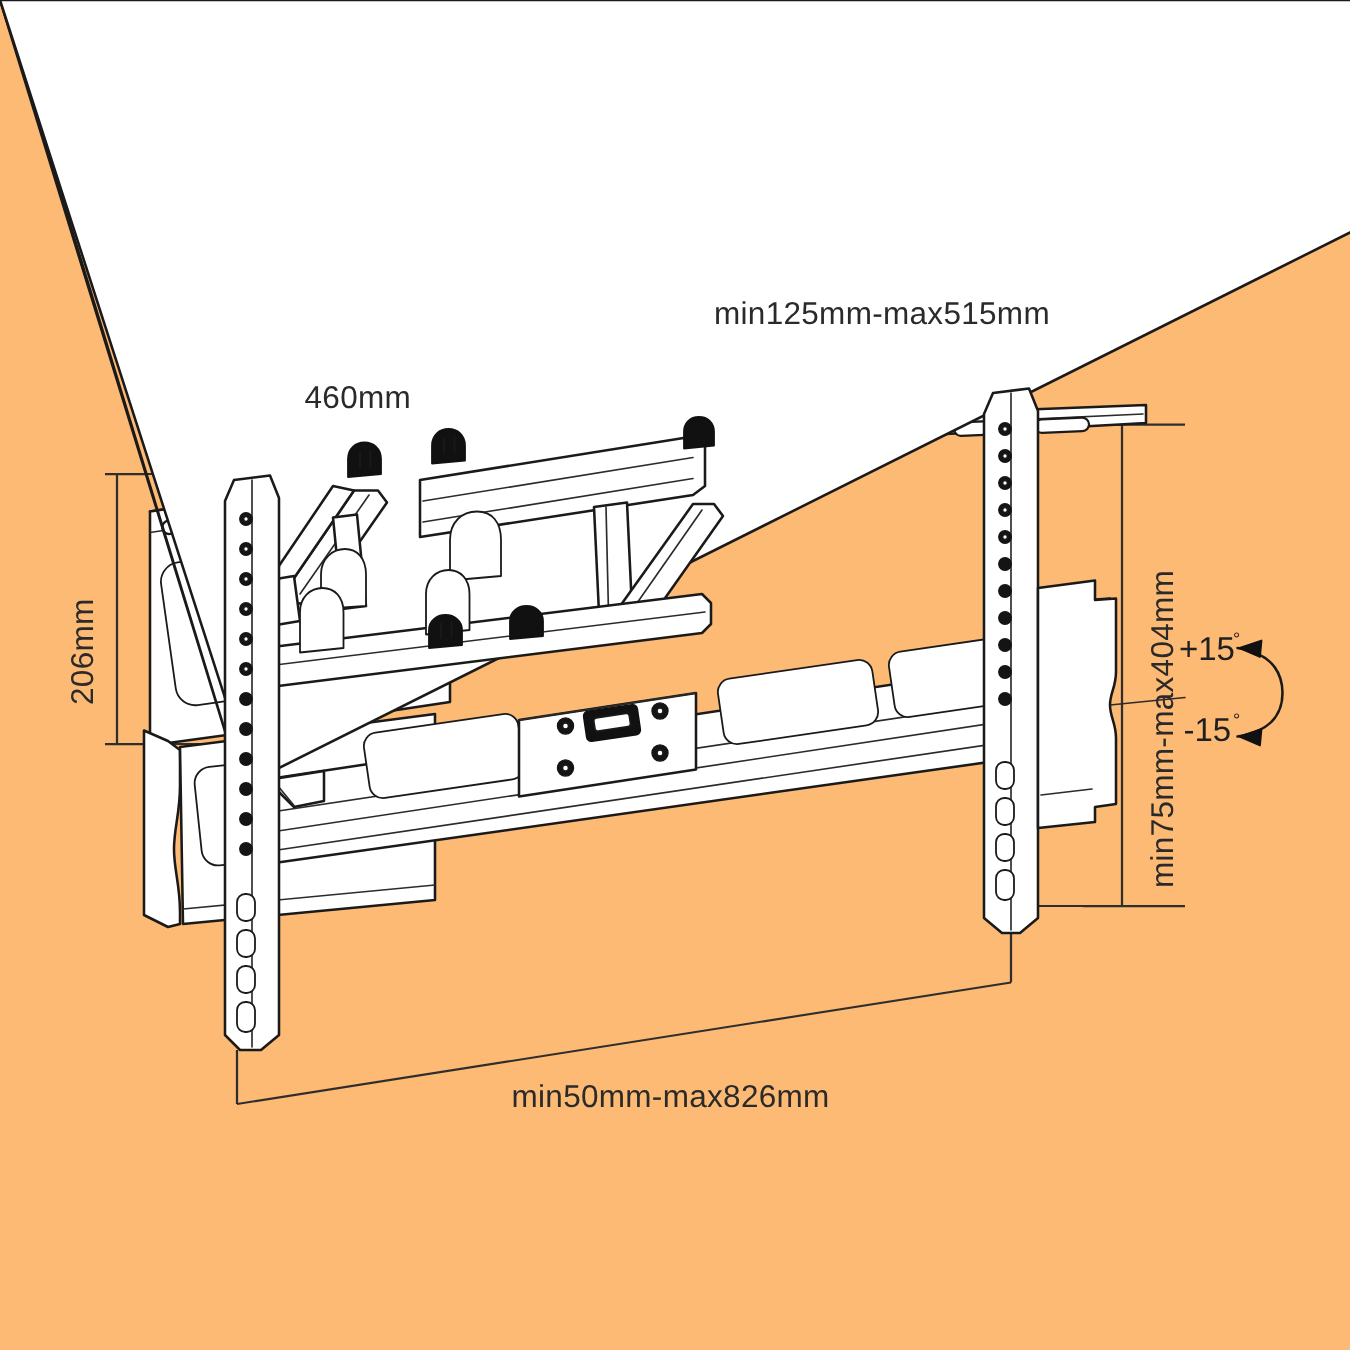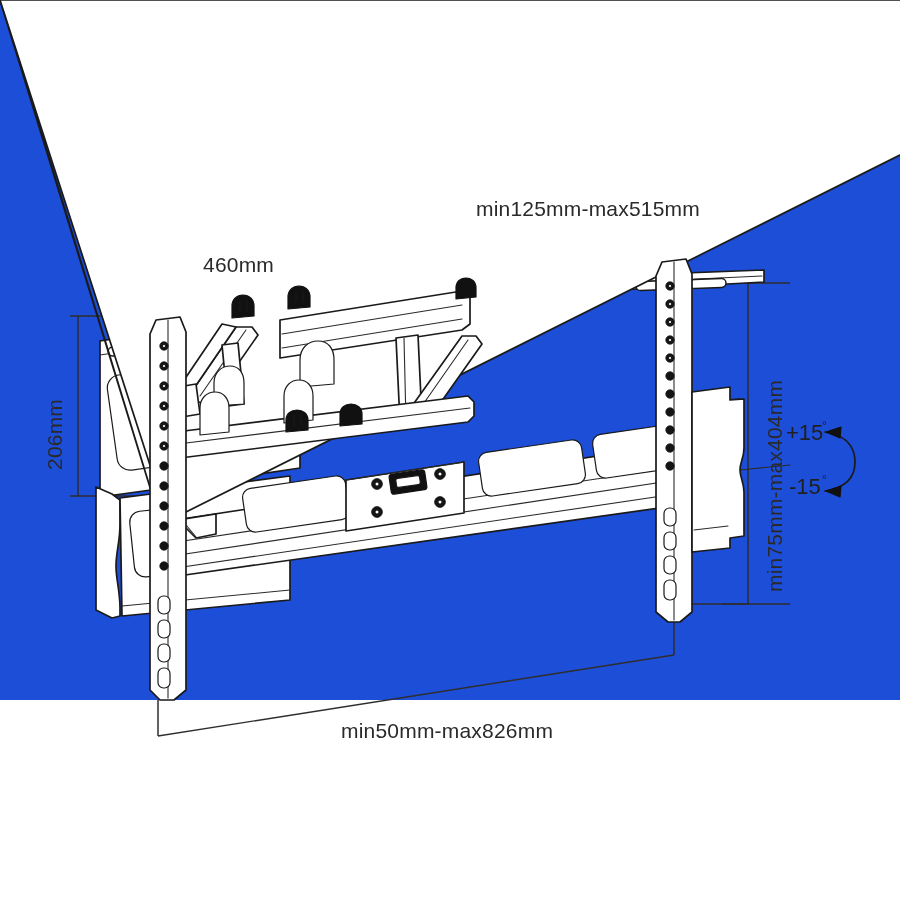--- a/index.html
+++ b/index.html
@@ -10,22 +10,22 @@
   }
   body {
     width: 900px;
     height: 900px;
     font-family: "Liberation Sans", sans-serif;
     overflow: hidden;
   }
   #drawing-root {
     position: relative;
     width: 900px;
-    height: 700px;
-    background: #1d4ed8;
+    height: 900px;
+    background: #fdba74;
   }
   svg.sheet {
     position: absolute;
     top: 0;
     left: 0;
     width: 900px;
     height: 900px;
     display: block;
   }
   .ln      { fill: none; stroke: #1a1a1a; stroke-width: 1.7; stroke-linejoin: round; stroke-linecap: round; }

